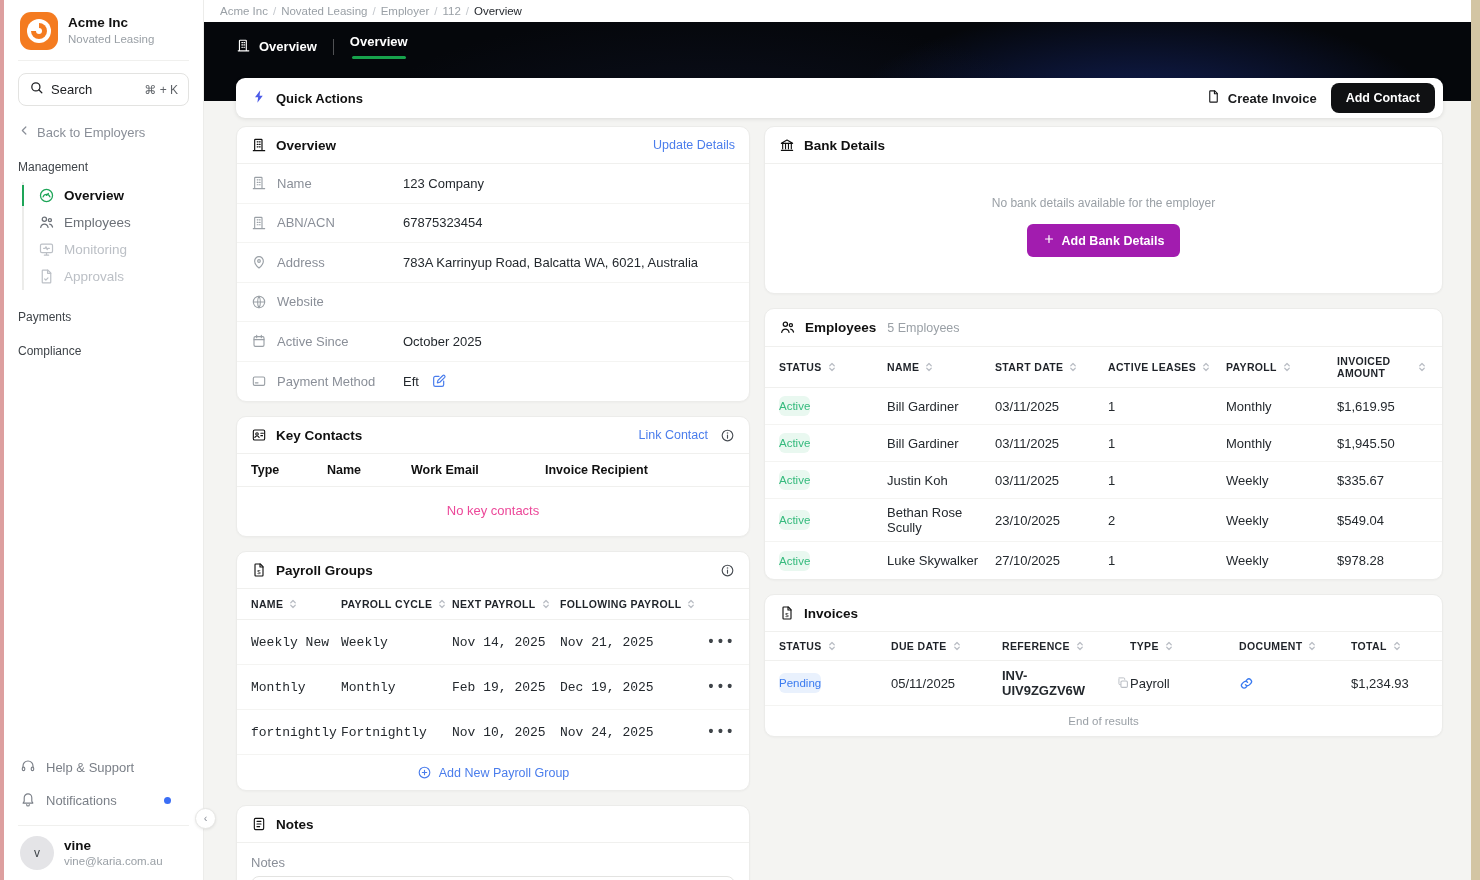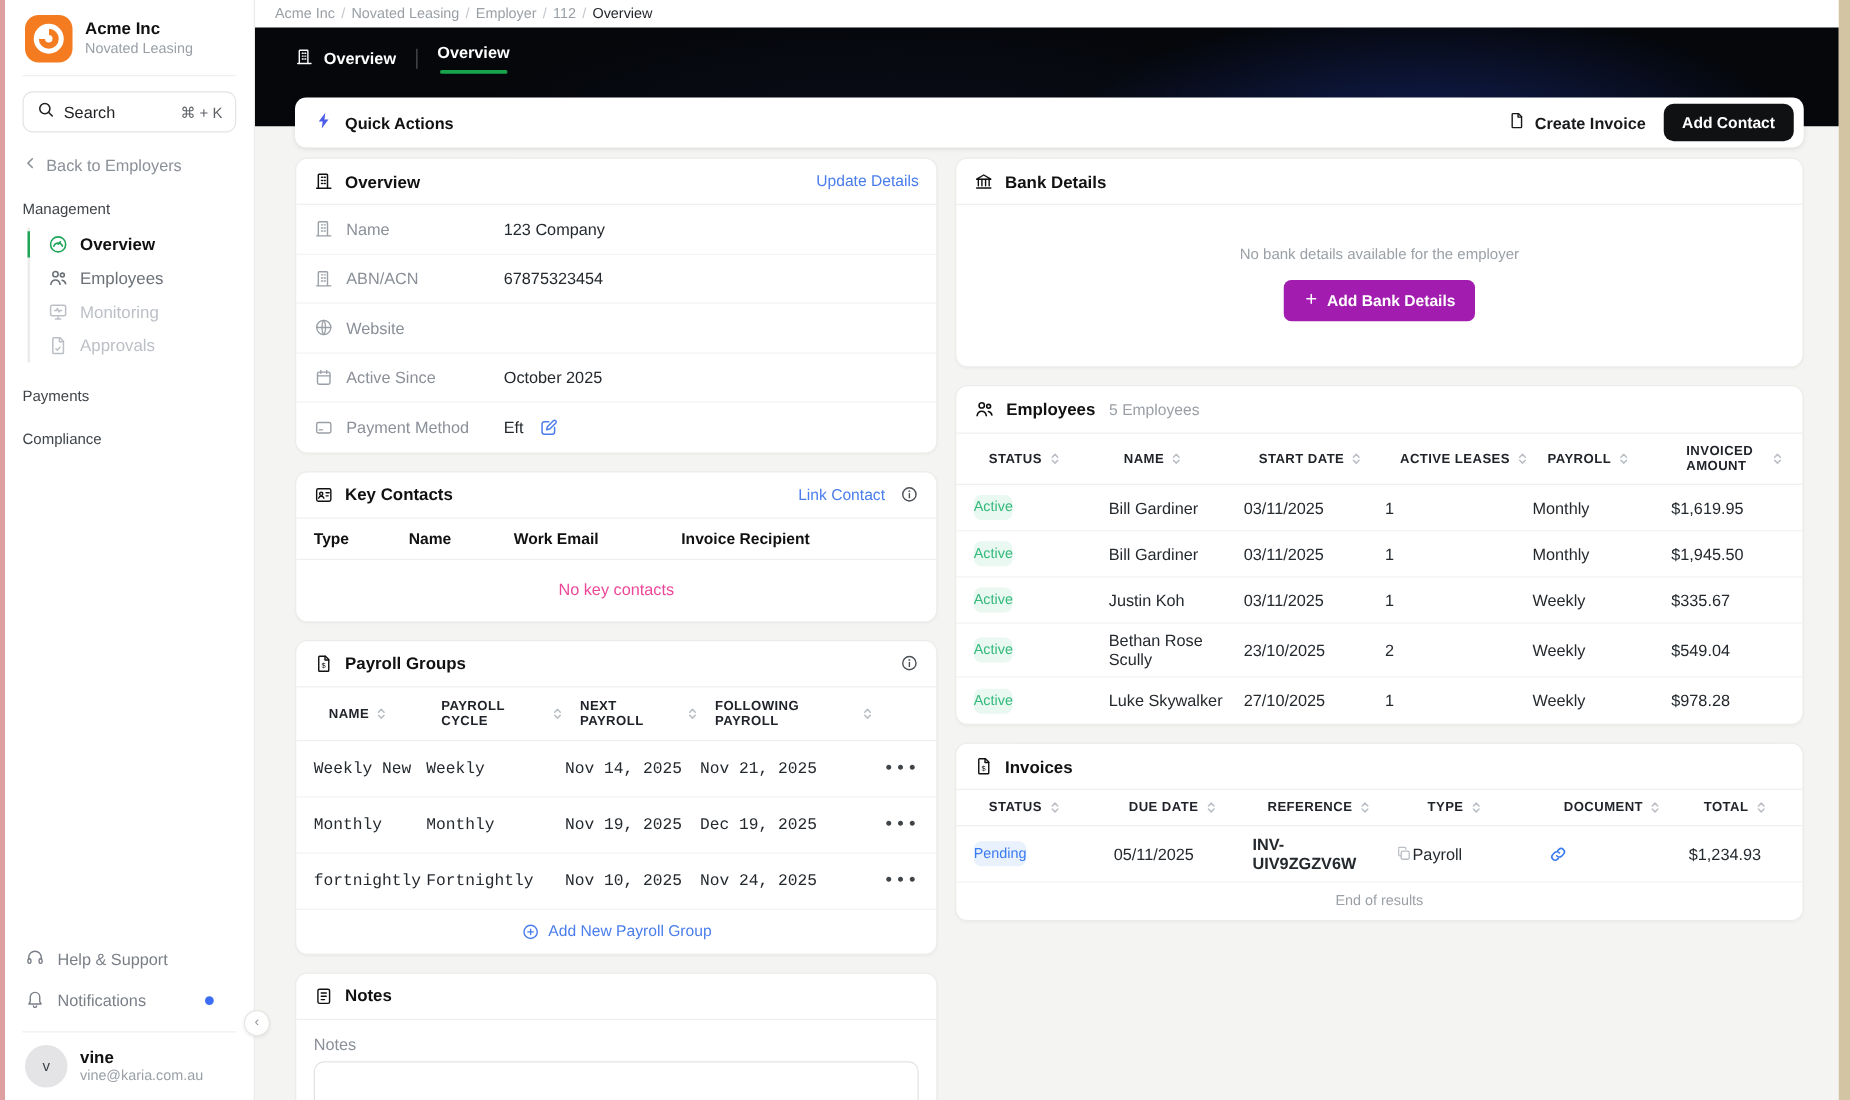--- a/index.html
+++ b/index.html
@@ -112,21 +112,21 @@
   .ov-row .icon { color:#9aa0a6; flex:none; display:flex; }
   .ov-label { width:116px; flex:none; font-size:13px; color:#8a8f98; }
   .ov-value { font-size:13px; color:#24292e; display:flex; align-items:center; gap:12px; }
   .edit-icon { color:#4a7dec; display:flex; cursor:pointer; }
 
   
   .kc-header { display:grid; grid-template-columns:76px 84px 134px 1fr; padding:9px 14px; font-size:12.5px; font-weight:700; color:#111; border-bottom:1px solid #f0f0ee; }
   .kc-empty { text-align:center; font-size:13px; color:#ec4899; padding:16px 0 18px 0; }
 
   
-  .th { display:flex; align-items:center; gap:4px; font-size:10.5px; font-weight:700; color:#1f2329; letter-spacing:.35px;margin-left:12px; }
+  .th { display:flex; align-items:center; gap:4px; font-size:10.5px; font-weight:700; color:#1f2329; letter-spacing:.35px; }
   .sort-icon { color:#b9bdc4; display:flex; cursor:pointer; }
   .badge { display:inline-block; font-size:11.5px; padding:4px 0; border-radius:6px; font-weight:500; }
   .badge.active { background:#e9f8f0; color:#35ba7d; }
   .badge.pending { background:#e9f1fd; color:#3b7bf0; }
 
   
   .pg-head { display:grid; grid-template-columns:90px 111px 108px 140px 1fr; padding:9px 14px; border-bottom:1px solid #f0f0ee; }
   .pg-row { display:grid; grid-template-columns:90px 111px 108px 140px 1fr; padding:0 14px; align-items:center; min-height:45px; border-bottom:1px solid #f4f4f2; font-size:13px; color:#24292e;font-family:Liberation Mono, monospace; }
   .row-menu { text-align:right; color:#3f4449; font-size:14px; letter-spacing:1px; cursor:pointer; font-weight:700; }
   .pg-footer { display:flex; align-items:center; justify-content:center; gap:7px; padding:10px 0; font-size:12.5px; color:#4a7dec; cursor:pointer; }
@@ -360,20 +360,30 @@
                 <svg width="16" height="16" viewBox="0 0 24 24" fill="none" stroke="currentColor" stroke-width="1.7" stroke-linecap="round">
                   <path d="M5.5 20.5V4.5a1 1 0 0 1 1-1h9a1 1 0 0 1 1 1v16M3.5 20.5h17"></path>
                   <path d="M9.3 7.3h1.2M12.6 7.3h1.2M9.3 11h1.2M12.6 11h1.2M9.3 14.7h1.2M12.6 14.7h1.2"></path>
                 </svg>
               </span>
               <span class="ov-label">ABN/ACN</span>
               <span class="ov-value">67875323454</span>
             </div>
             <div class="ov-row">
               <span class="icon">
+                <svg width="16" height="16" viewBox="0 0 24 24" fill="none" stroke="currentColor" stroke-width="1.7" stroke-linecap="round" stroke-linejoin="round">
+                  <path d="M12 21s-6.5-5.4-6.5-10.3A6.5 6.5 0 0 1 12 4a6.5 6.5 0 0 1 6.5 6.7C18.5 15.6 12 21 12 21z"></path>
+                  <circle cx="12" cy="10.5" r="2"></circle>
+                </svg>
+              </span>
+              <span class="ov-label">Address</span>
+              <span class="ov-value">783A Karrinyup Road, Balcatta WA, 6021, Australia</span>
+            </div>
+            <div class="ov-row">
+              <span class="icon">
                 <svg width="16" height="16" viewBox="0 0 24 24" fill="none" stroke="currentColor" stroke-width="1.6" stroke-linecap="round">
                   <circle cx="12" cy="12" r="8.5"></circle>
                   <path d="M3.5 12h17M12 3.5c2.8 3.2 2.8 13.8 0 17M12 3.5c-2.8 3.2-2.8 13.8 0 17"></path>
                 </svg>
               </span>
               <span class="ov-label">Website</span>
               <span class="ov-value"></span>
             </div>
             <div class="ov-row">
               <span class="icon">
@@ -485,21 +495,21 @@
             <div class="pg-row">
               <span>Weekly New</span>
               <span>Weekly</span>
               <span>Nov 14, 2025</span>
               <span>Nov 21, 2025</span>
               <span class="row-menu">•••</span>
             </div>
             <div class="pg-row">
               <span>Monthly</span>
               <span>Monthly</span>
-              <span>Nov 19, 2025</span>
+              <span>Feb 19, 2025</span>
               <span>Dec 19, 2025</span>
               <span class="row-menu">•••</span>
             </div>
             <div class="pg-row">
               <span>fortnightly</span>
               <span>Fortnightly</span>
               <span>Nov 10, 2025</span>
               <span>Nov 24, 2025</span>
               <span class="row-menu">•••</span>
             </div>

